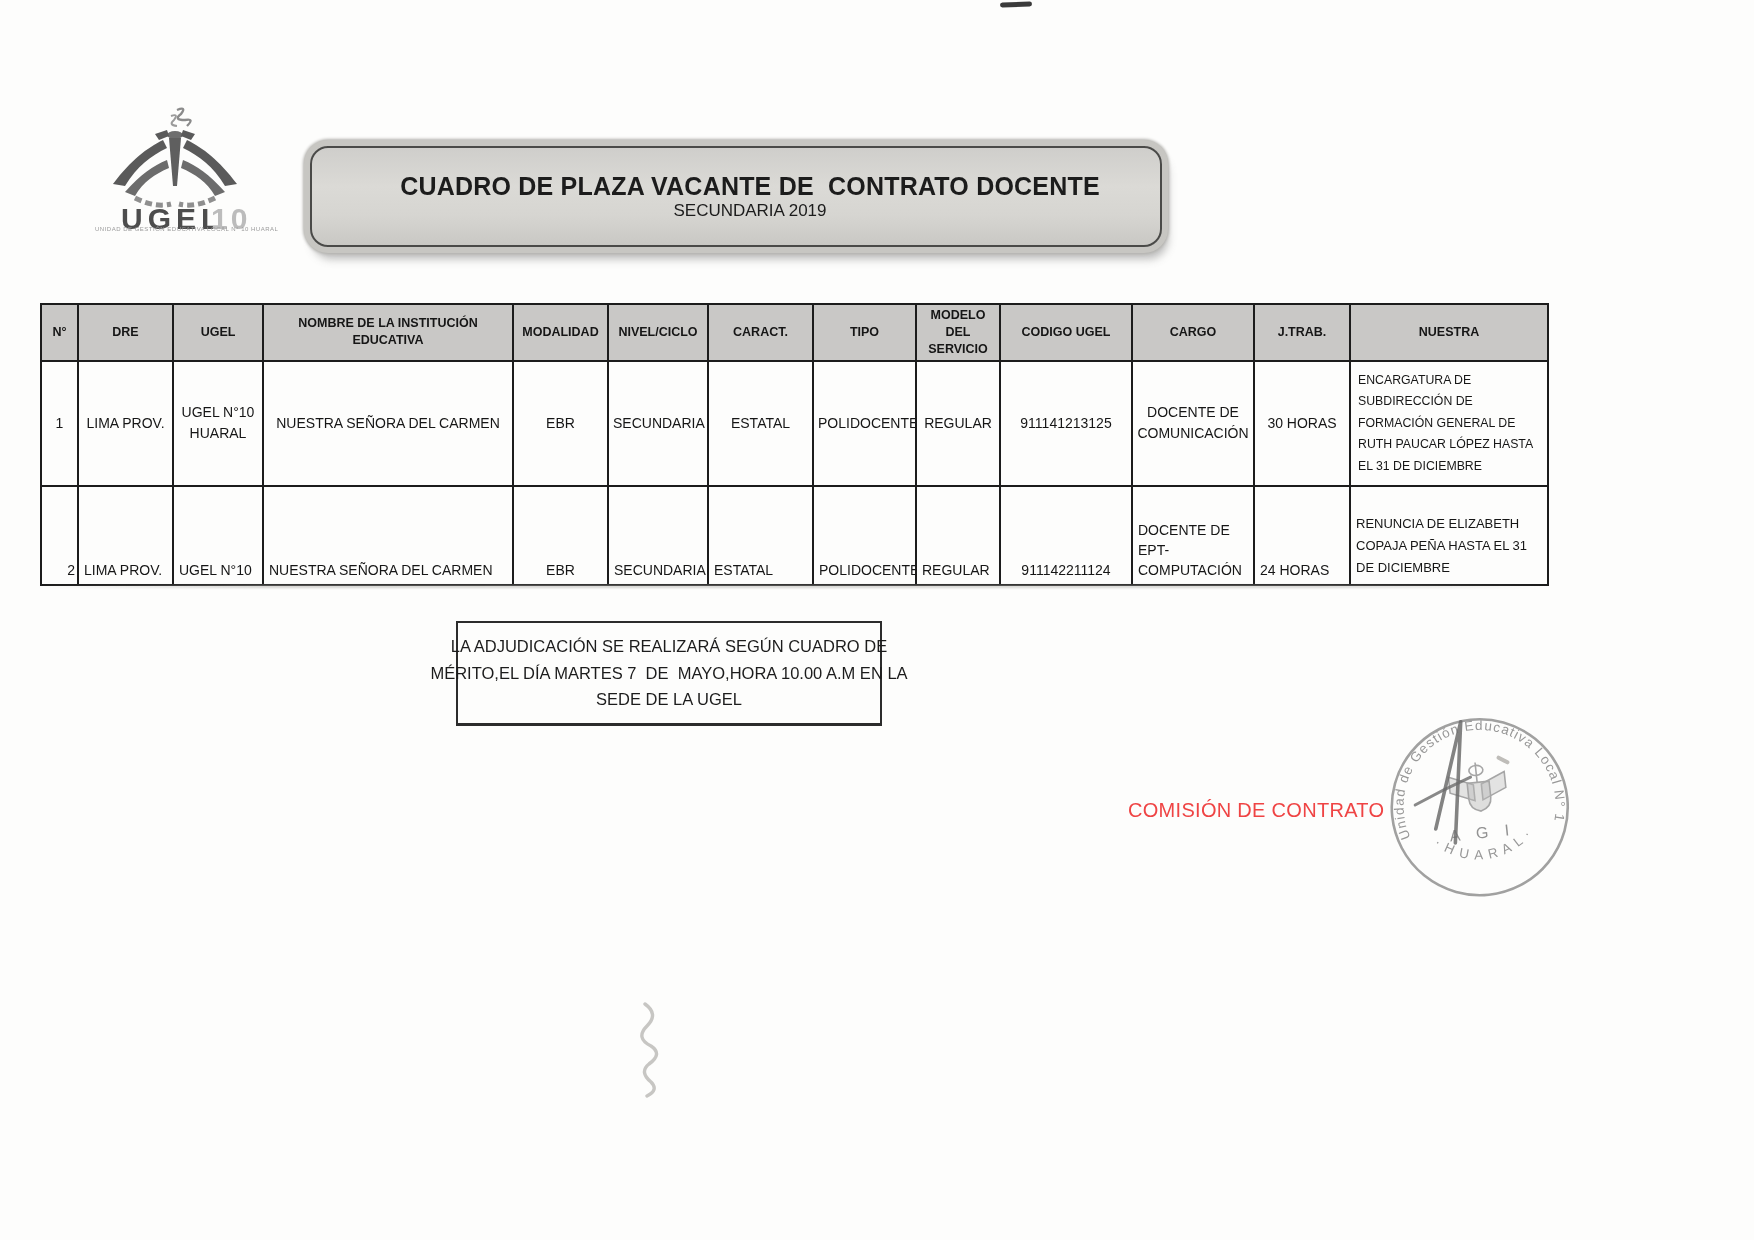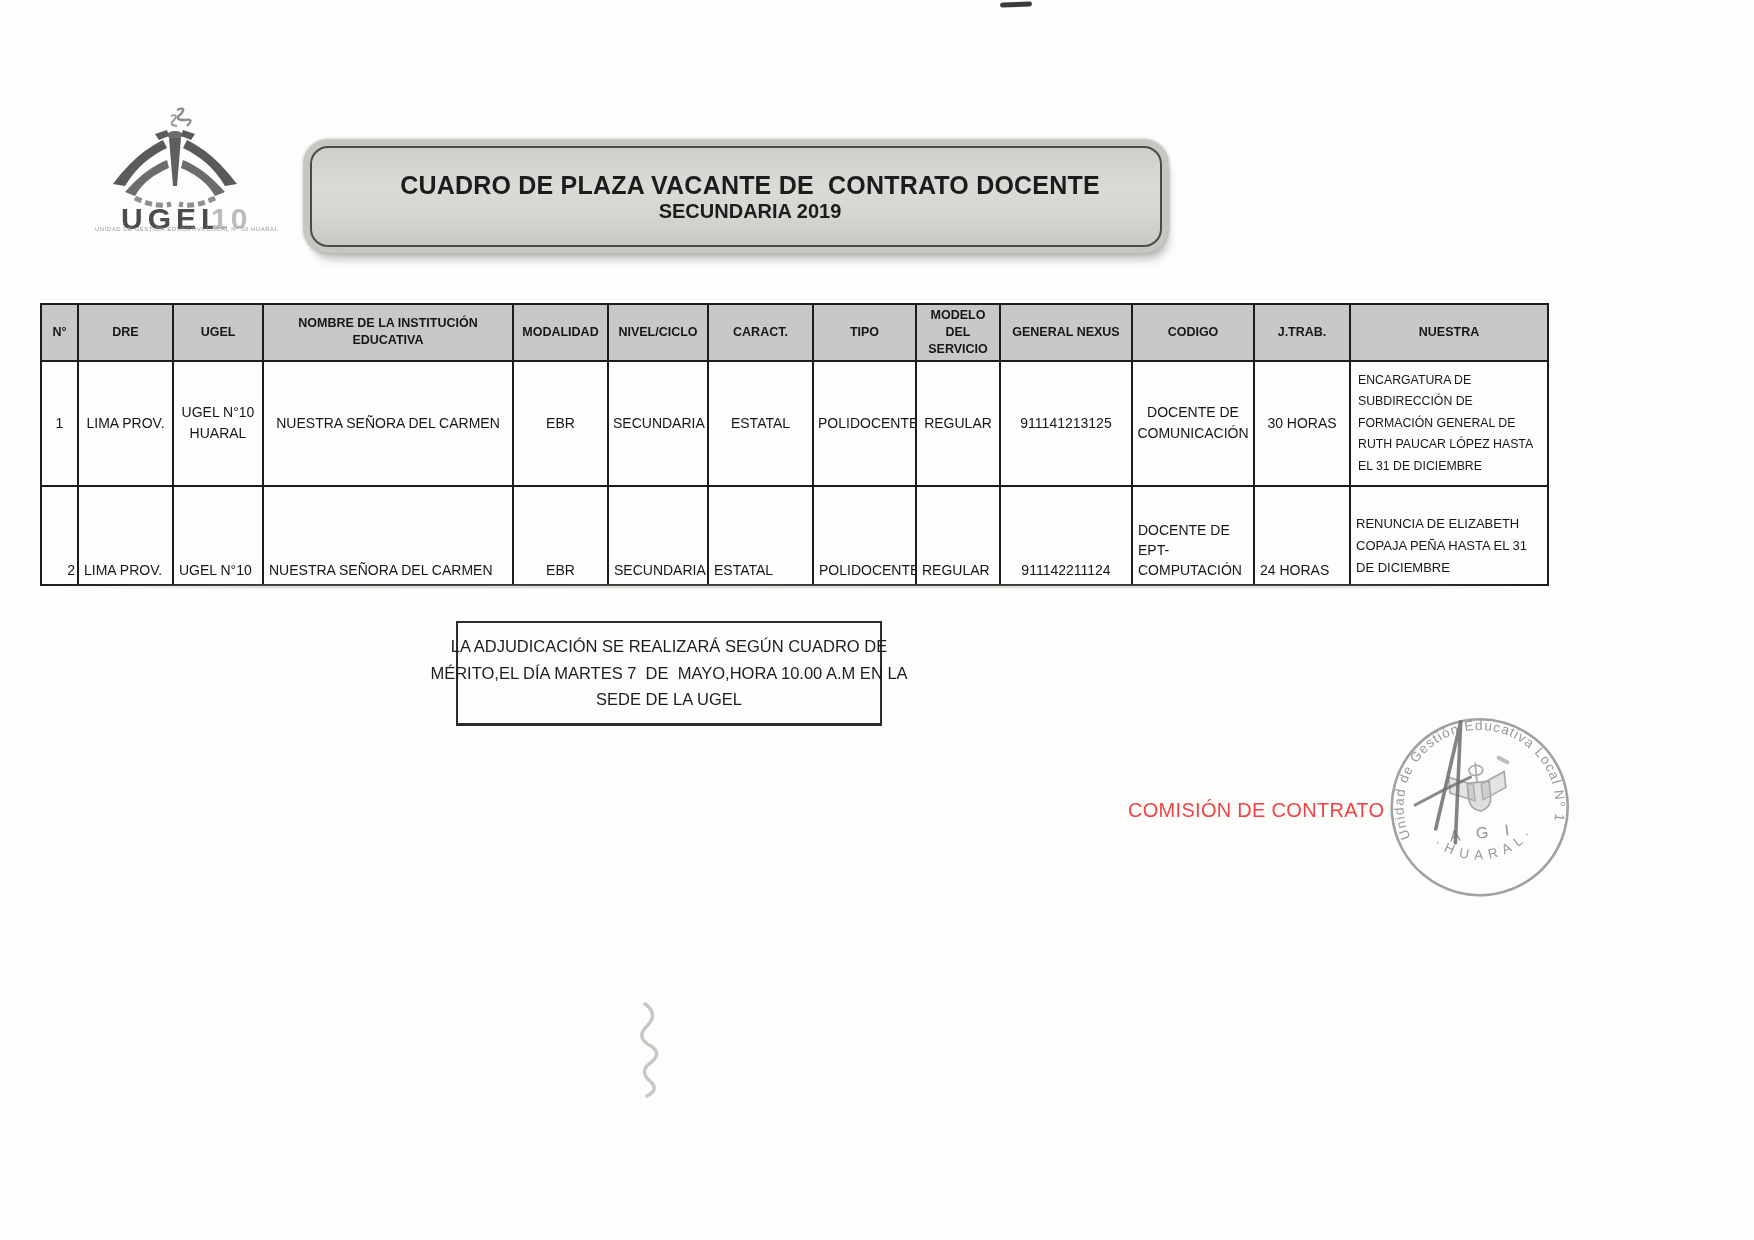--- a/index.html
+++ b/index.html
@@ -17,21 +17,21 @@
   }
   
   .title-box{
     position:absolute; left:310px; top:146px; width:820px; height:97px;
     border:2.5px solid #4a4a48; border-radius:18px;
     background:linear-gradient(180deg,#cfcecb 0%,#dbdad6 40%,#d6d5d1 70%,#c9c8c4 100%);
     box-shadow:0 0 0 6px #c7c6c2, 0 0 3px 7px #b2b1ad, 4px 10px 8px 2px rgba(110,110,110,.45);
     display:flex; flex-direction:column; justify-content:center; align-items:center;padding-left:28px;
   }
   .title-l1{font-size:25px; font-weight:bold; white-space:pre; letter-spacing:.2px;}
-  .title-l2{font-size:20px; font-weight:bold; margin-top:0;}
+  .title-l2{font-size:17px; font-weight:normal; margin-top:0;}
   
   .vacancy-table{
     position:absolute; left:40px; top:303px; width:1507px;
     border-collapse:collapse; table-layout:fixed;
     font-size:14px; color:#161616;
   }
   .vacancy-table th,.vacancy-table td{
     border:2px solid #1c1c1c; overflow:hidden;
   }
   .vacancy-table th{
@@ -124,22 +124,22 @@
         <tr class="hdr">
       <th>N°</th>
       <th>DRE</th>
       <th>UGEL</th>
       <th>NOMBRE DE LA INSTITUCIÓN EDUCATIVA</th>
       <th>MODALIDAD</th>
       <th>NIVEL/CICLO</th>
       <th>CARACT.</th>
       <th>TIPO</th>
       <th>MODELO DEL SERVICIO</th>
-      <th>GENERAL NEXUS</th>
-      <th>CODIGO</th>
+      <th>CODIGO UGEL</th>
+      <th>CARGO</th>
       <th>J.TRAB.</th>
       <th>NUESTRA</th>
     </tr>
     <tr class="r1">
       <td>1</td>
       <td>LIMA PROV.</td>
       <td>UGEL N°10 HUARAL</td>
       <td>NUESTRA SEÑORA DEL CARMEN</td>
       <td>EBR</td>
       <td>SECUNDARIA</td>

